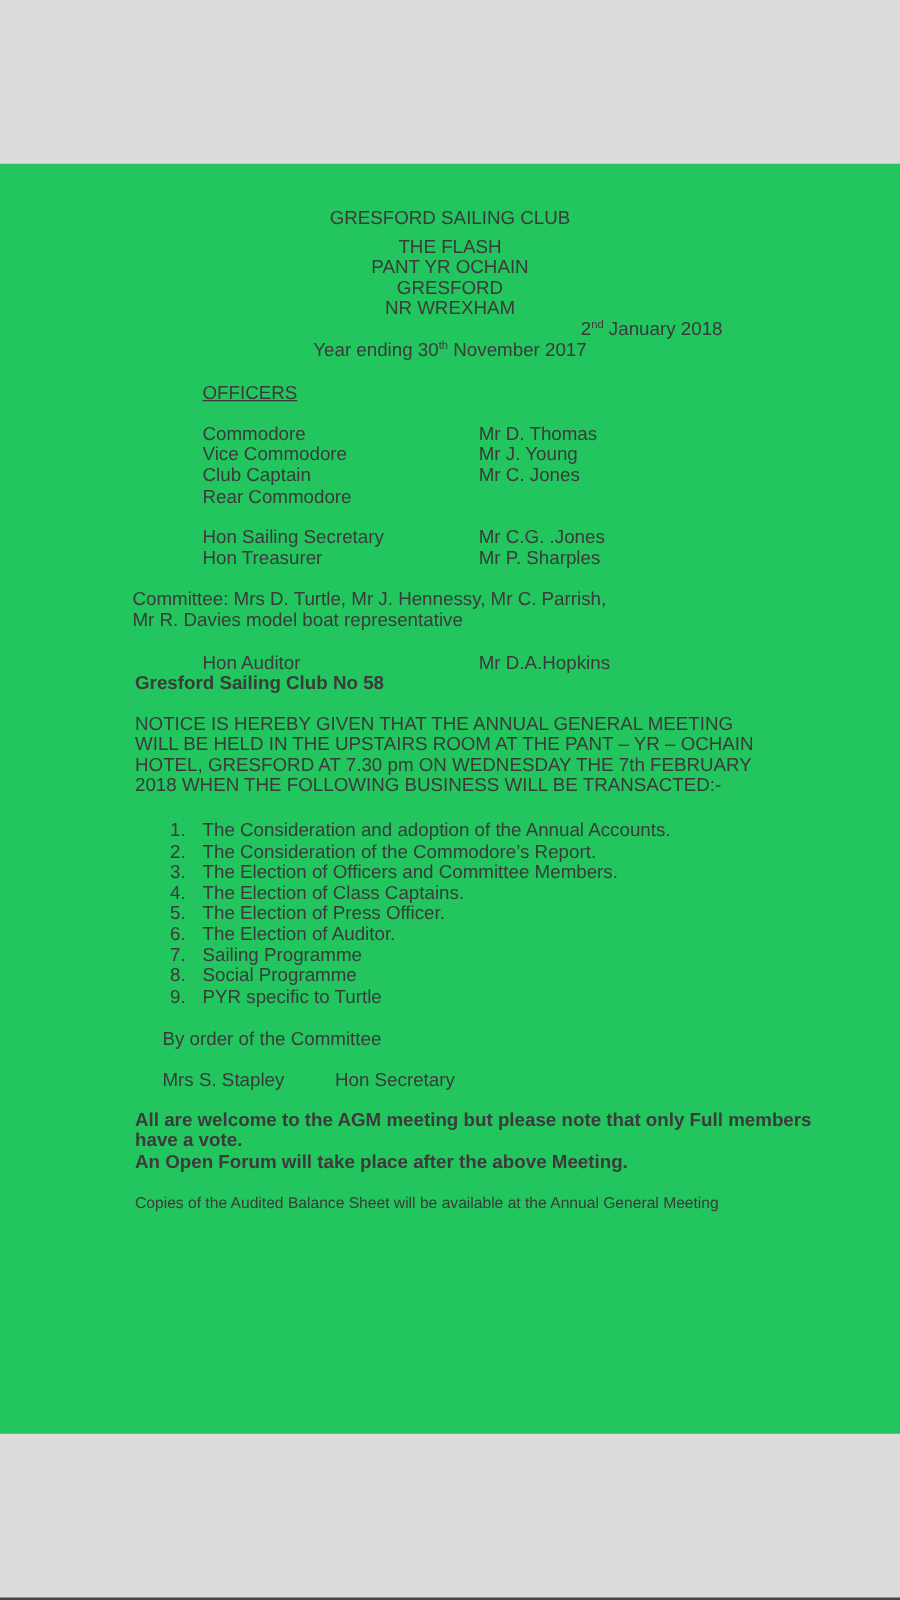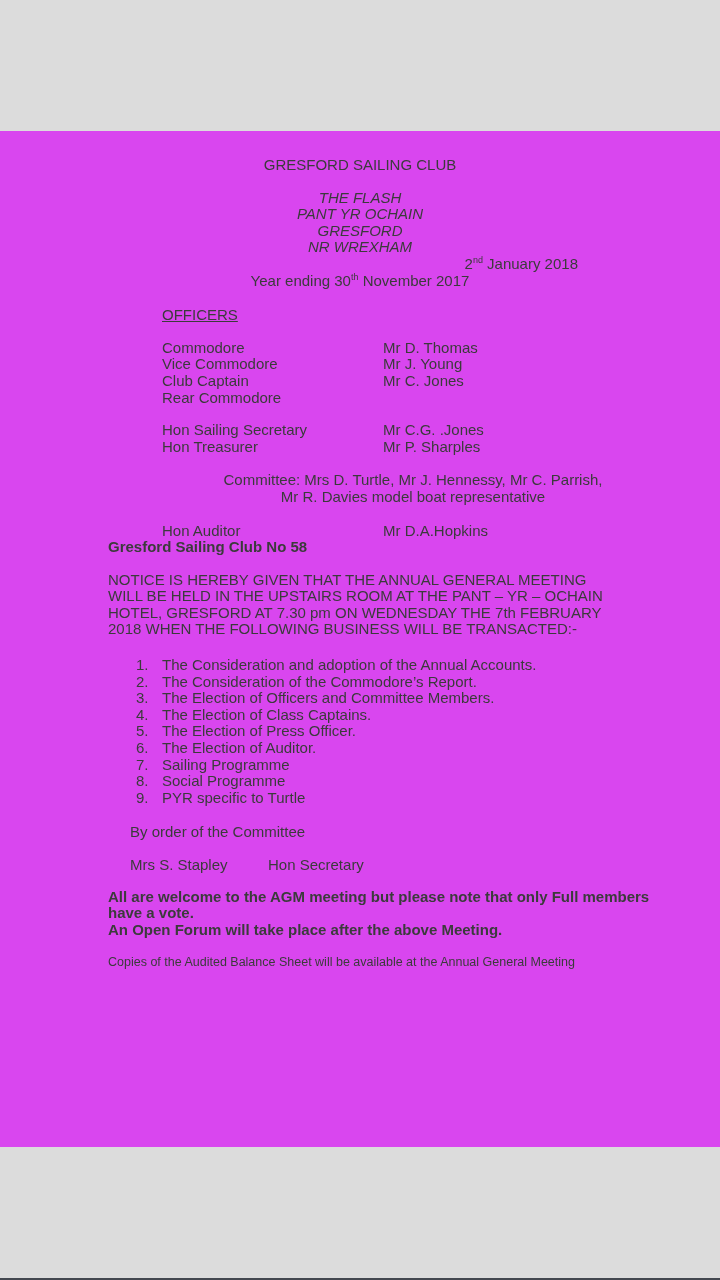--- a/index.html
+++ b/index.html
@@ -18,45 +18,45 @@
   .viewport {
     position: absolute;
     inset: 0;
   }
   .doc-page {
     position: absolute;
     top: 131px;
     left: 0;
     width: 720px;
     height: 1016px;
-    background: #d946ef;
+    background: #22c55e;
     box-sizing: border-box;
-    padding-top: 26px;
+    padding-top: 36px;
     font-size: 15px;
     line-height: 16.6px;
   }
   .center { text-align: center; }
-  .address-block { margin-top: 16px; font-style: italic; }
+  .address-block { margin-top: 6px; }
   .date-line {
     text-align: right;
     padding-right: 142px;
   }
   sup {
     font-size: 9px;
     line-height: 0;
     vertical-align: super;
   }
   .officers-heading {
     margin-top: 18px;
     margin-left: 162px;
     text-decoration: underline;
   }
   .officers-block { margin-top: 16px; margin-left: 162px; }
   .officer-role { display: inline-block; width: 221px; }
-  .committee-block { margin-top: 17px; margin-left: 106px; text-align: center; }
+  .committee-block { margin-top: 17px; margin-left: 106px; }
   .auditor-row { margin-top: 17px; margin-left: 162px; }
   .club-number { margin-left: 108px; font-weight: bold; }
   .notice-block { margin-top: 16px; margin-left: 108px; }
   .agenda-block { margin-top: 19px; margin-left: 136px; }
   .agenda-num { display: inline-block; width: 26px; }
   .by-order { margin-top: 18px; margin-left: 130px; }
   .signature-row { margin-top: 16px; margin-left: 130px; }
   .signature-name { display: inline-block; width: 138px; }
   .welcome-block { margin-top: 15px; margin-left: 108px; font-weight: bold; }
   .footnote {

